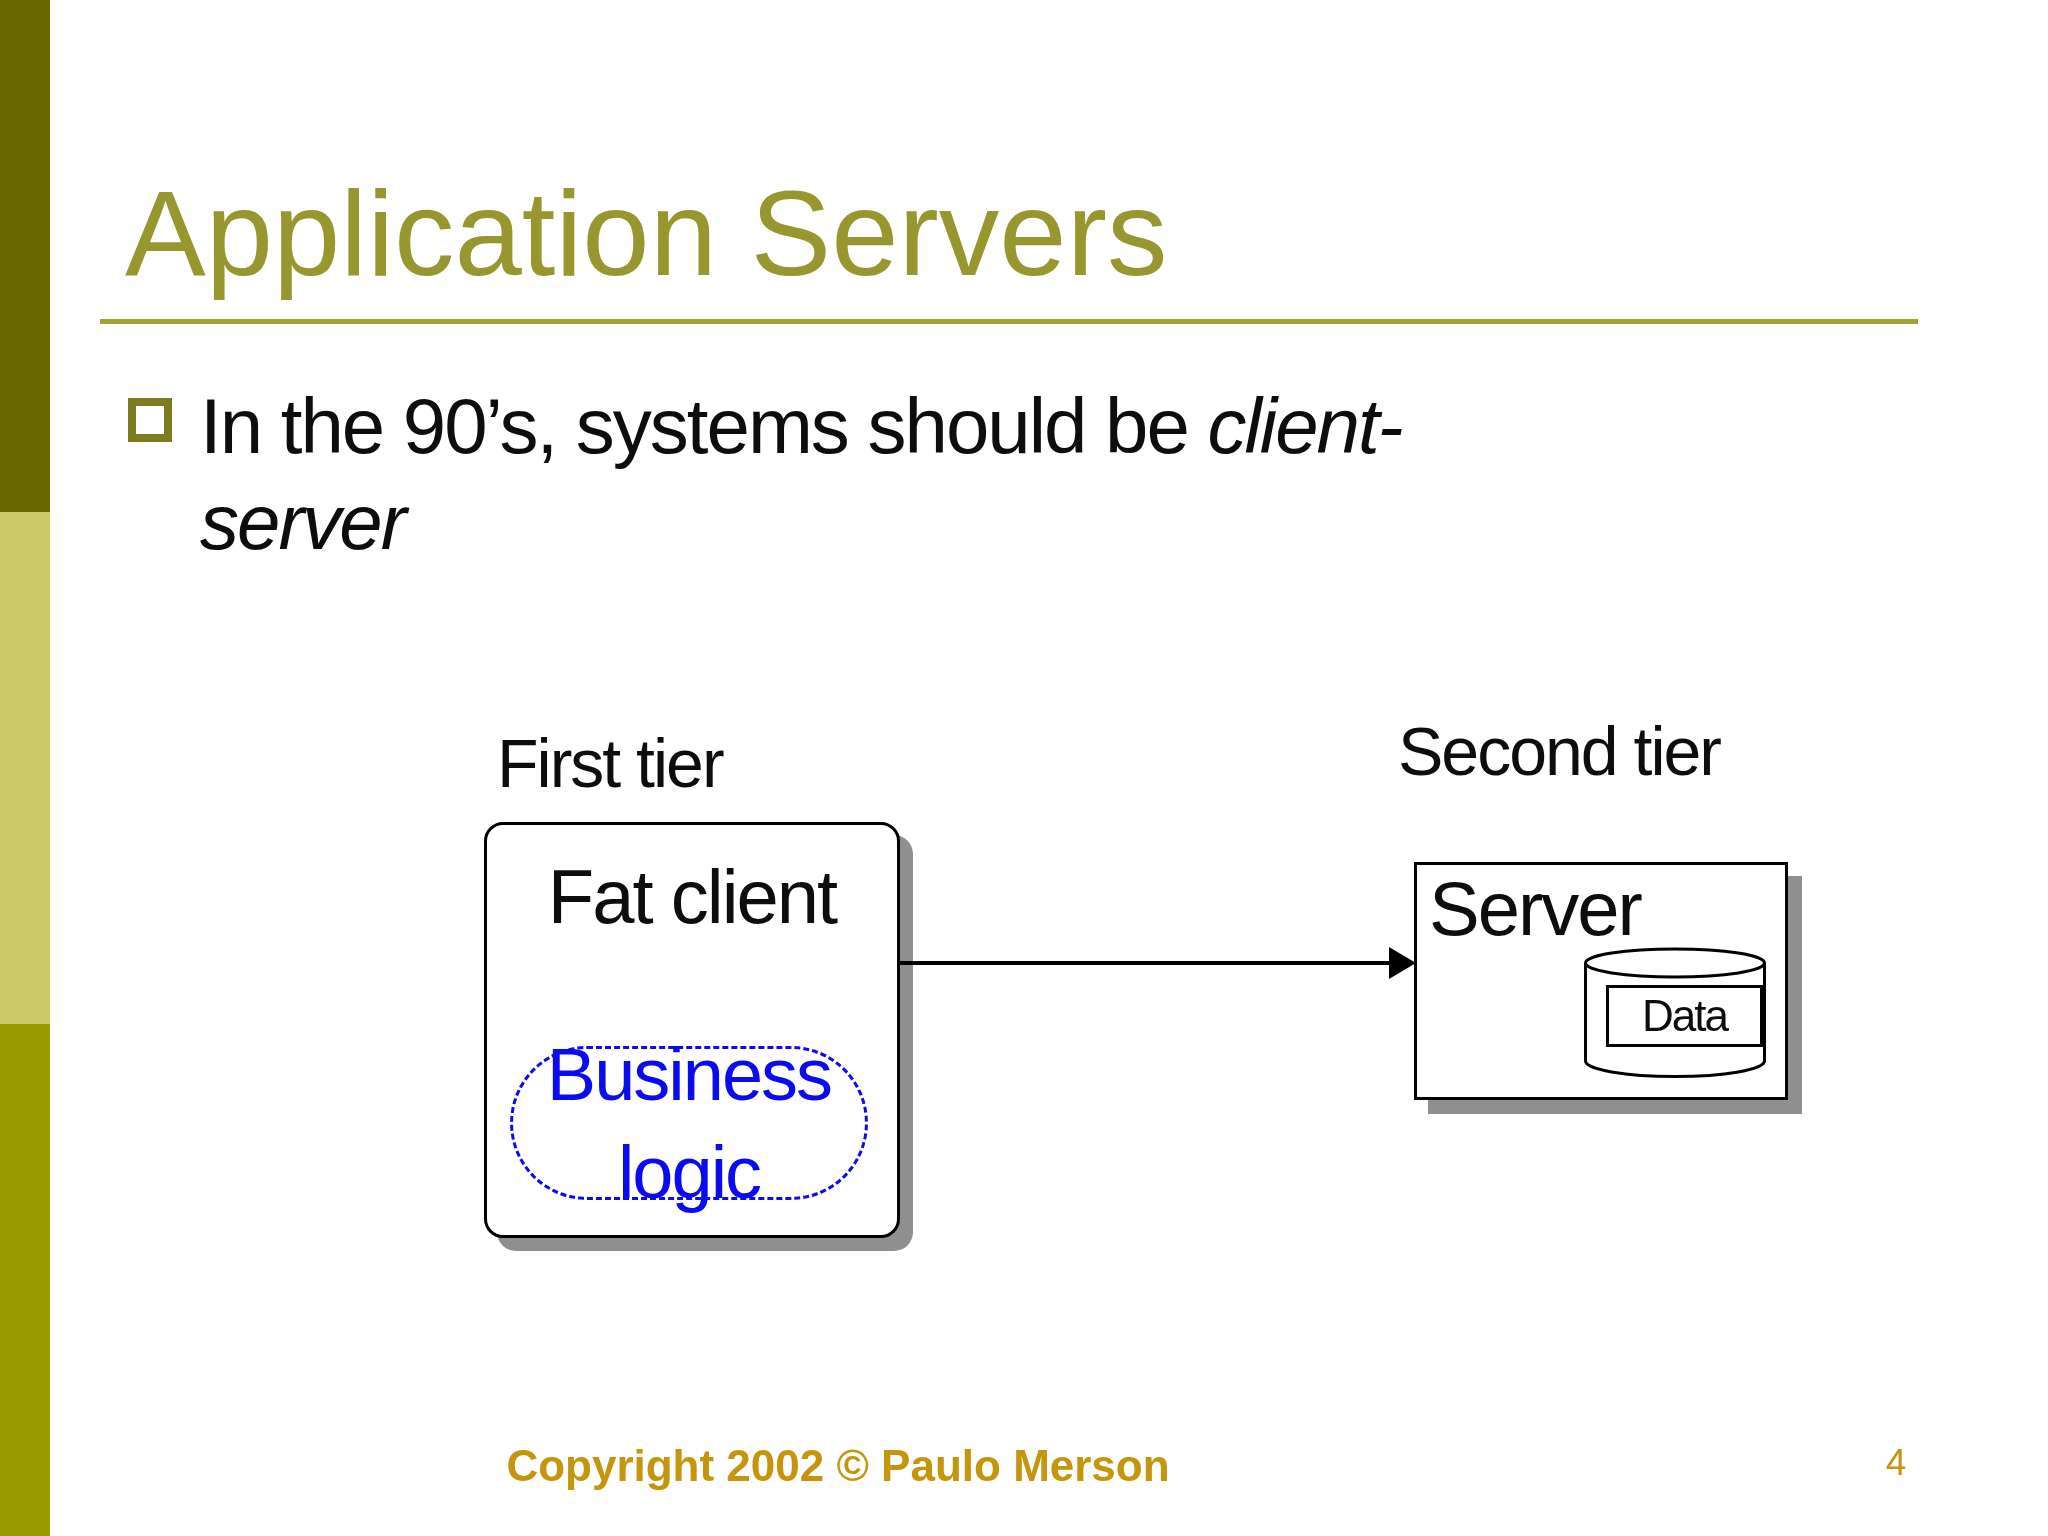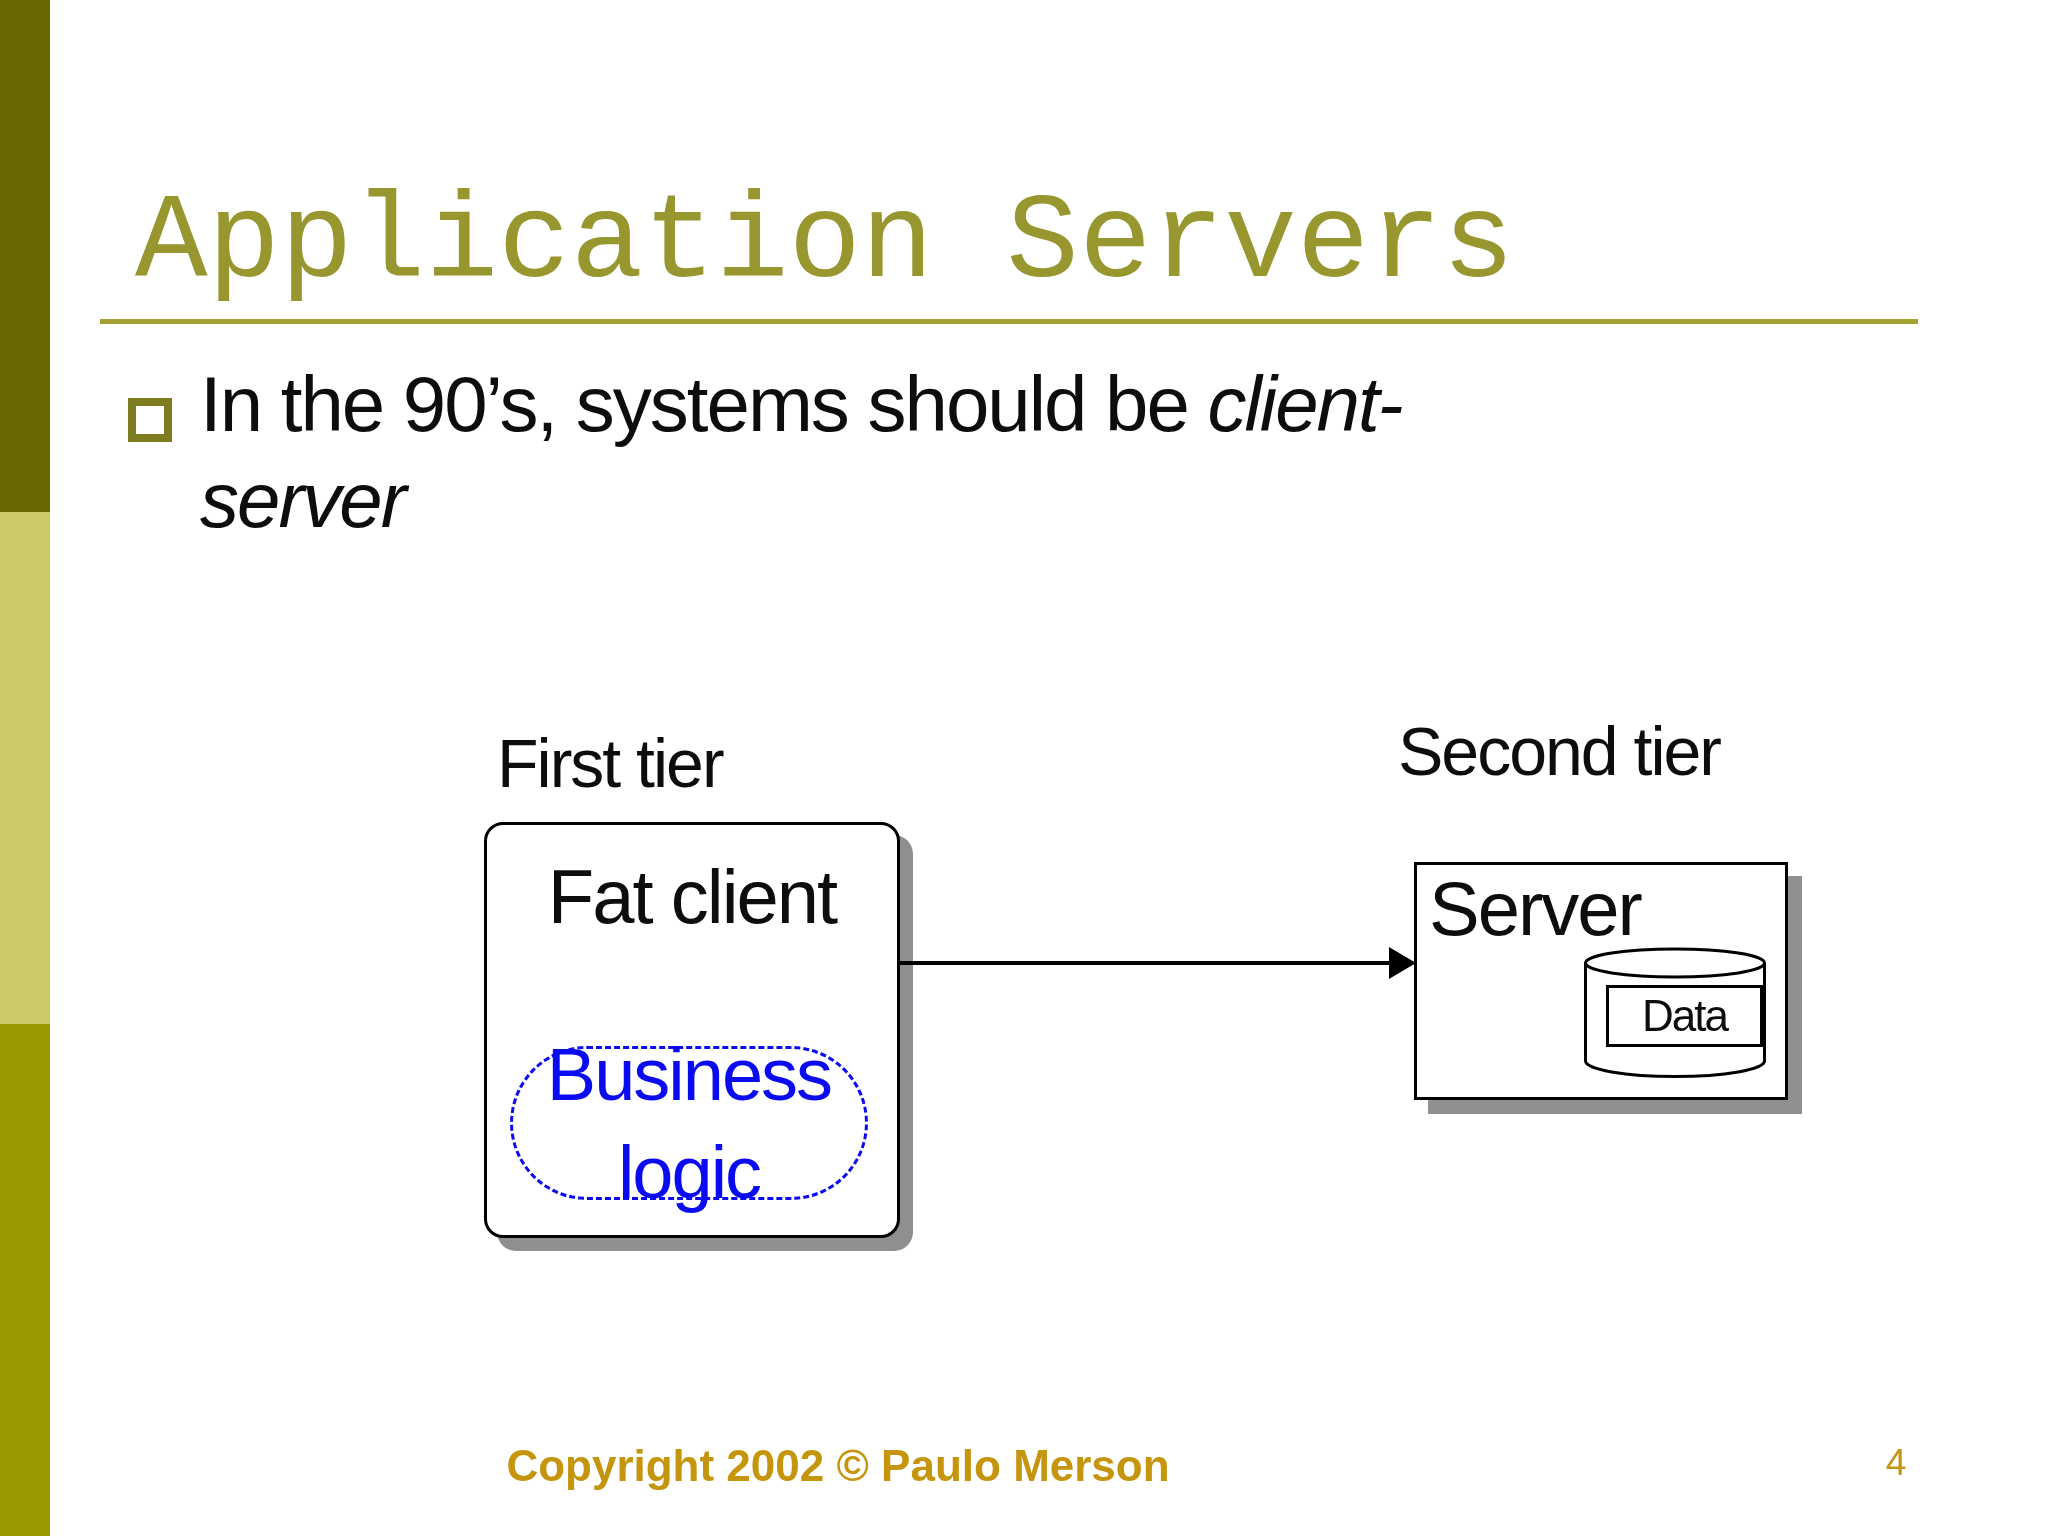--- a/index.html
+++ b/index.html
@@ -9,29 +9,29 @@
     font-family:"Liberation Sans",sans-serif;
     color:var(--text-color,#0d0d0d);
   }
   
   .seg{position:absolute;left:0;width:50px;}
   .seg1{top:0;height:512px;background:var(--sidebar-top,#686800);}
   .seg2{top:512px;height:512px;background:var(--sidebar-middle,#cbcb69);}
   .seg3{top:1024px;height:512px;background:var(--sidebar-bottom,#9a9a00);}
   
   .title{
-    position:absolute;left:121px;top:163px;margin:14px;
-    font-family:Liberation Mono, monospace;font-weight:400;
+    position:absolute;left:121px;top:163px;margin:4px;
+    font-family:Liberation Sans, sans-serif;font-weight:400;
     font-size:121px;line-height:1.1;
     color:var(--title-color,#98962e);white-space:nowrap;
   }
   .title-rule{position:absolute;left:100px;top:319px;width:1818px;height:5px;background:var(--rule-color,#a3a132);}
   
   .bullet-square{position:absolute;left:128px;top:398px;width:28px;height:28px;border:8px solid var(--bullet-color,#7e7c21);background:#ffffff;}
-  .bullet-text{position:absolute;left:200px;top:356px;width:1500px;font-size:78px;line-height:96px;letter-spacing:-2px;}
+  .bullet-text{position:absolute;left:200px;top:378px;width:1500px;font-size:78px;line-height:96px;letter-spacing:-2px;}
   .it{font-style:italic;}
   
   .diagram{position:absolute;left:8px;top:0;width:2048px;height:1536px;}
   .tier-label{position:absolute;font-size:68px;letter-spacing:-2px;white-space:nowrap;}
   .first-tier{left:489px;top:724px;}
   .second-tier{left:1390px;top:712px;}
   .fat-client{
     position:absolute;left:476px;top:822px;width:410px;height:410px;
     background:#ffffff;border:3px solid var(--diagram-border,#000);
     border-radius:19px;box-shadow:13px 13px 0 var(--shadow-gray,#8f8f8f);

